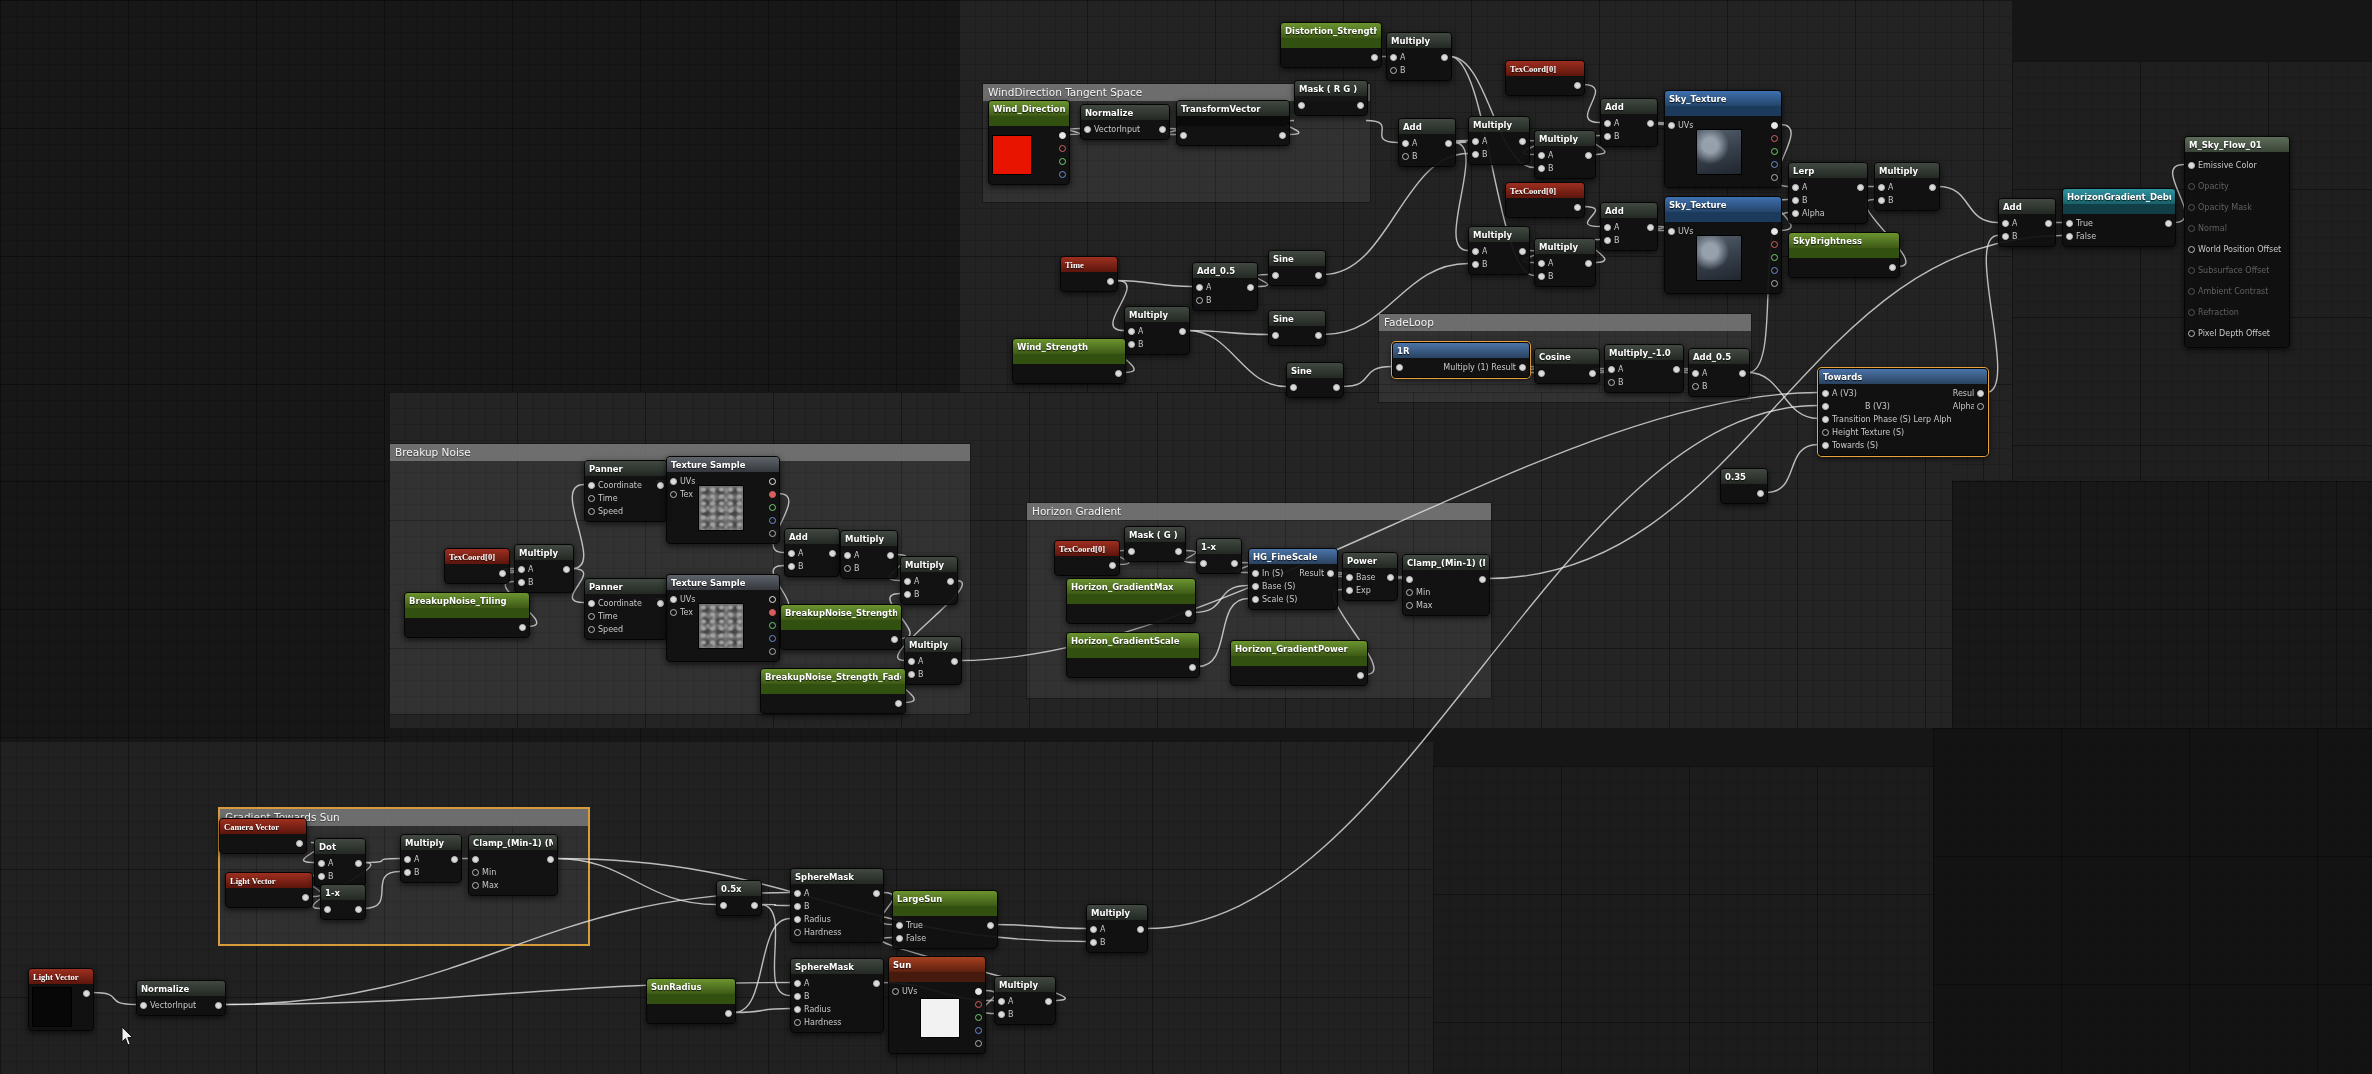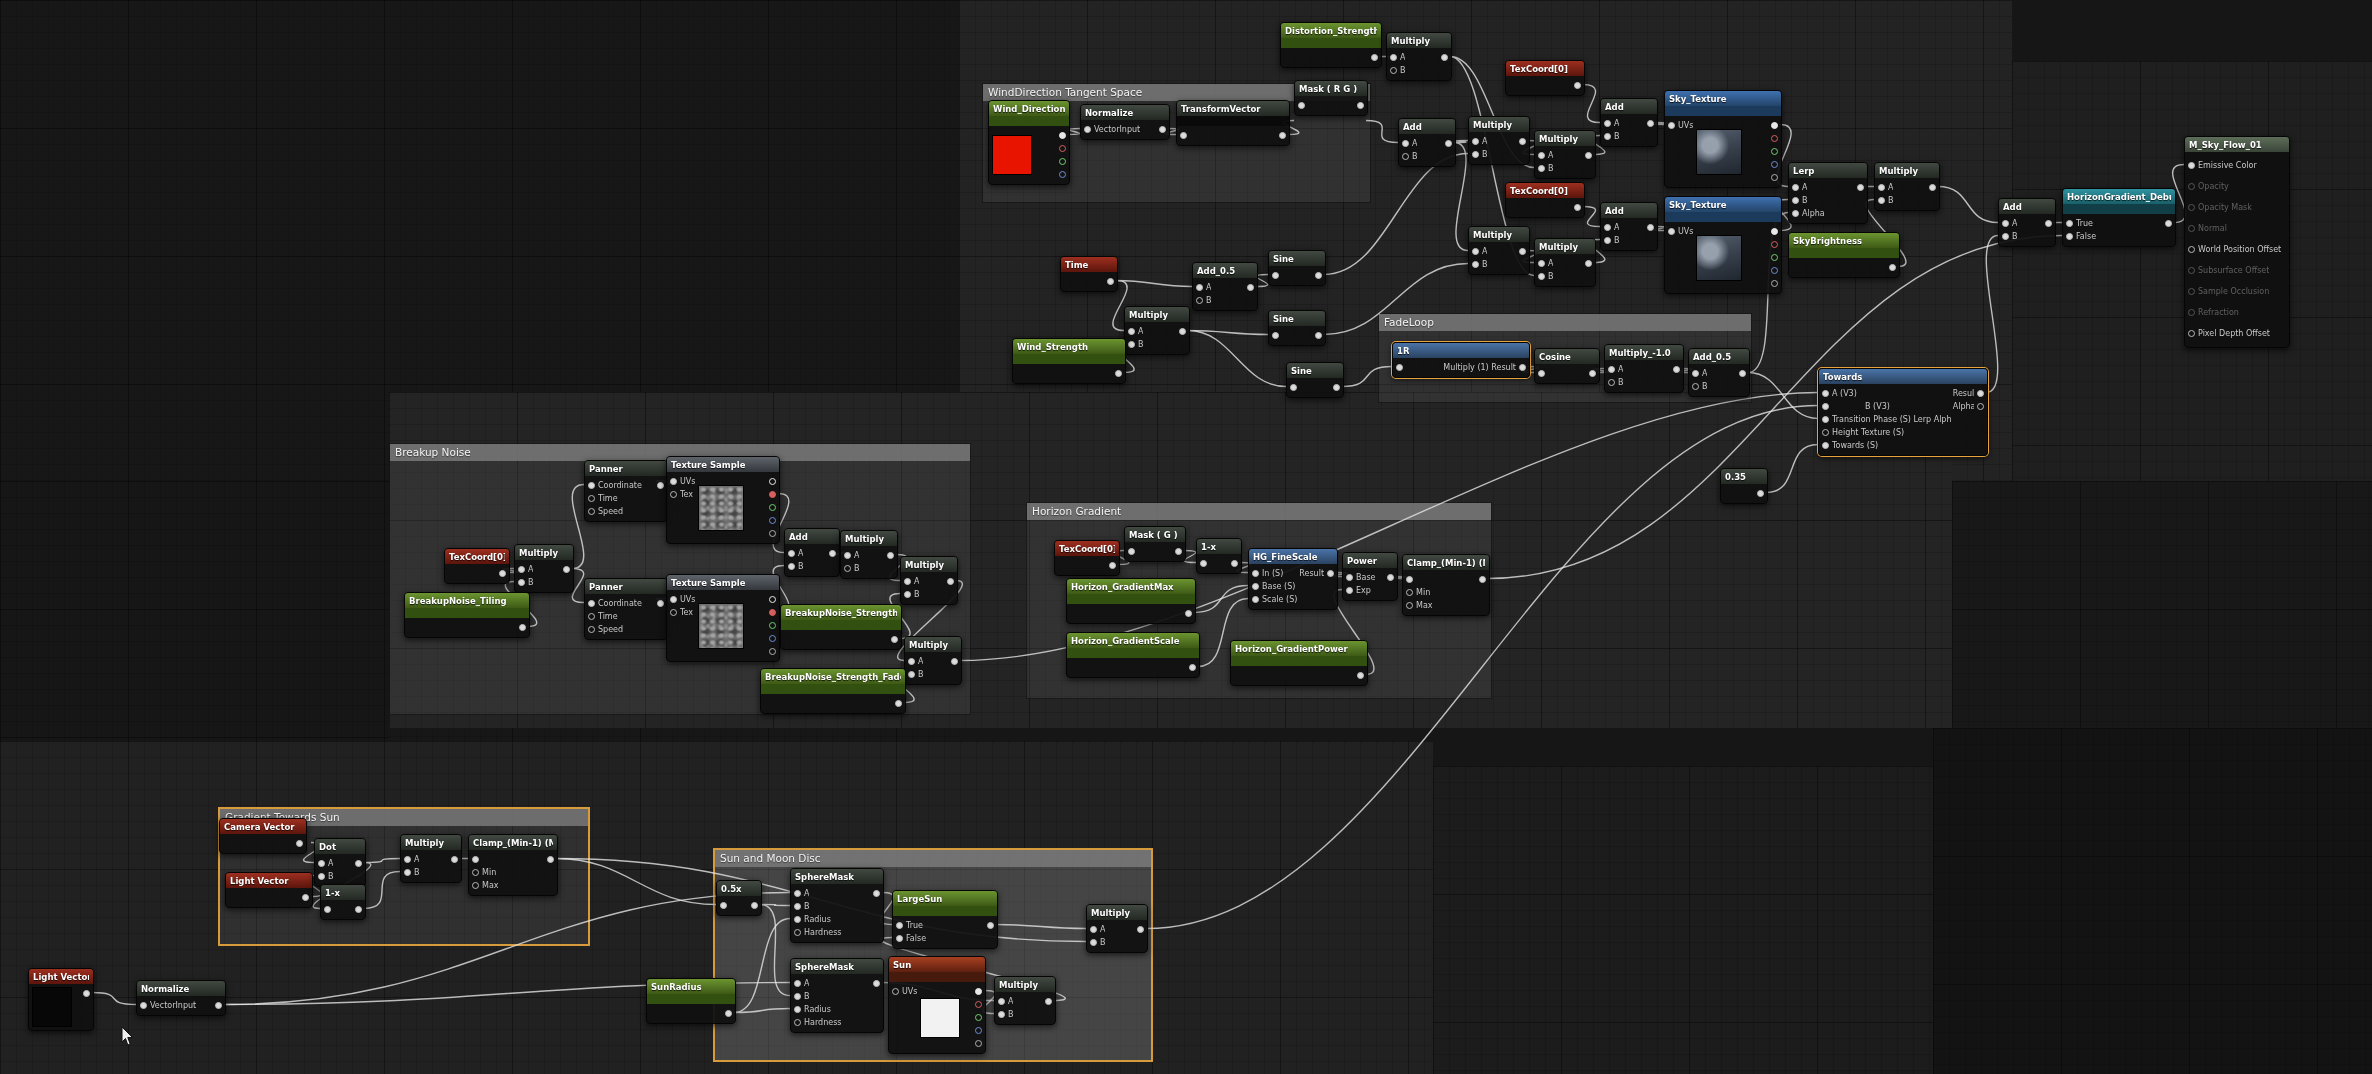--- a/index.html
+++ b/index.html
@@ -20,21 +20,21 @@
   .wire{fill:none;stroke:rgba(232,232,232,.78);stroke-width:1.4;}
   .node{position:absolute;z-index:3;background:rgba(16,16,16,.94);border:1px solid #050505;border-radius:4px;
     box-shadow:0 2px 6px rgba(0,0,0,.65);color:#ddd;}
   .node.sel{box-shadow:0 0 0 1px #e8a33d,0 2px 6px rgba(0,0,0,.65);}
   .nhead{height:15px;border-radius:3px 3px 0 0;display:flex;align-items:center;padding:0 4px;overflow:hidden;}
   .ntitle{font-size:8.5px;font-weight:bold;color:#fff;white-space:nowrap;overflow:hidden;text-shadow:0 1px 1px rgba(0,0,0,.8);}
   .nband{height:10px;background:rgba(0,0,0,.4);font-size:7px;color:#cfe3a8;line-height:10px;padding:0 4px;overflow:hidden;}
   .t-math  .nhead{background:linear-gradient(#414941,#232823);}
   .t-param .nhead{background:linear-gradient(#6b9430,#3e5a16);}
   .t-param .nband{background:#32500f;}
-  .t-coord .nhead{background:linear-gradient(#9e2f20,#5c150c);}
+  .t-coord .nhead{background:linear-gradient(#9e2f20,#5c150c);font-family:Liberation Serif, serif;}
   .t-tex   .nhead{background:linear-gradient(#3f70b0,#234569);}
   .t-tex   .nband{background:#1b3a5c;}
   .t-call  .nhead{background:linear-gradient(#4a74a8,#2a4260);}
   .t-texgray .nhead{background:linear-gradient(#5f646b,#34383d);}
   .t-debug .nhead{background:linear-gradient(#2f93a0,#186069);}
   .t-debug .nband{background:#123f47;}
   .t-texred .nhead{background:linear-gradient(#a84020,#5e2010);}
   .t-texred .nband{background:#461a0c;}
   .t-result .nhead{background:linear-gradient(#5e6d59,#3a4538);}
   .nbody{display:flex;justify-content:space-between;align-items:flex-start;padding:3px;gap:2px;}
@@ -81,23 +81,20 @@
       <div class="chead"><span>FadeLoop</span></div>
     </div>
     <div class="comment" style="left: 389px; top: 443px; width: 580px; height: 270px;">
       <div class="chead"><span>Breakup Noise</span></div>
     </div>
     <div class="comment" style="left: 1026px; top: 502px; width: 464px; height: 195px;">
       <div class="chead"><span>Horizon Gradient</span></div>
     </div>
     <div class="comment sel" style="left: 219px; top: 808px; width: 368px; height: 135px;">
       <div class="chead"><span>Gradient Towards Sun</span></div>
-    </div>
-    <div class="comment sel light" style="left: 714px; top: 849px; width: 436px; height: 210px;">
-      <div class="chead"><span>Sun and Moon Disc</span></div>
     </div>
     <svg width="2372" height="1074" id="wires">
       <path d="M 1380 56.5 C 1415 56.5, 1351 56.5, 1386 56.5" class="wire"></path>
       <path d="M 1450 56.5 C 1487.8 56.5, 1496.2 167.5, 1534 167.5" class="wire"></path>
       <path d="M 1450 56.5 C 1487.8 56.5, 1496.2 275.5, 1534 275.5" class="wire"></path>
       <path d="M 1068 134.5 C 1103 134.5, 1045 128.5, 1080 128.5" class="wire"></path>
       <path d="M 1168 128.5 C 1203 128.5, 1141 134.5, 1176 134.5" class="wire"></path>
       <path d="M 1288 134.5 C 1323 134.5, 1259 120.5, 1294 120.5" class="wire"></path>
       <path d="M 1366 120.5 C 1401 120.5, 1363 142.5, 1398 142.5" class="wire"></path>
       <path d="M 1454 142.5 C 1489 142.5, 1433 140.5, 1468 140.5" class="wire"></path>
@@ -1790,21 +1787,21 @@
           <div class="prow" style="height: 21px;">
             <span class="pin"></span>
             <span class="plbl">World Position Offset</span>
           </div>
           <div class="prow dim" style="height: 21px;">
             <span class="pin"></span>
             <span class="plbl">Subsurface Offset</span>
           </div>
           <div class="prow dim" style="height: 21px;">
             <span class="pin"></span>
-            <span class="plbl">Sample Occlusion</span>
+            <span class="plbl">Ambient Contrast</span>
           </div>
           <div class="prow dim" style="height: 21px;">
             <span class="pin"></span>
             <span class="plbl">Refraction</span>
           </div>
           <div class="prow" style="height: 21px;">
             <span class="pin"></span>
             <span class="plbl">Pixel Depth Offset</span>
           </div>
         </div>

